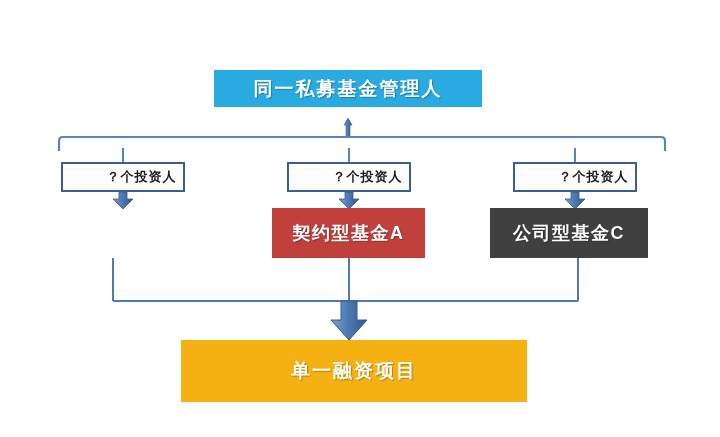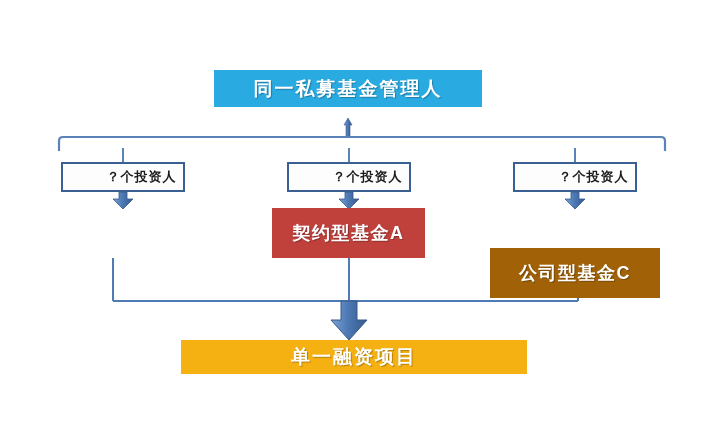--- a/index.html
+++ b/index.html
@@ -65,28 +65,28 @@
 
   
   .fund-box {
     top: 208px;
     height: 50px;
     font-size: 18px;
     letter-spacing: 1.5px;
   }
   #fund-box-a { left: 55px;  width: 135px; background: #E2641C; }
   #fund-box-b { left: 272px; width: 153px; background: #C0413C; }
-  #fund-box-c { left: 490px; width: 170px; background: #a16207; margin-top: 40px; }
+  #fund-box-c { left: 490px; width: 158px; background: #404040; }
 
   
   #project-box {
     left: 181px;
     top: 340px;
     width: 346px;
-    height: 34px;
+    height: 62px;
     background: #F5B011;
     font-size: 19px;
     letter-spacing: 2px;
   }
 
   
   #connectors {
     position: absolute;
     left: 0;
     top: 0;

